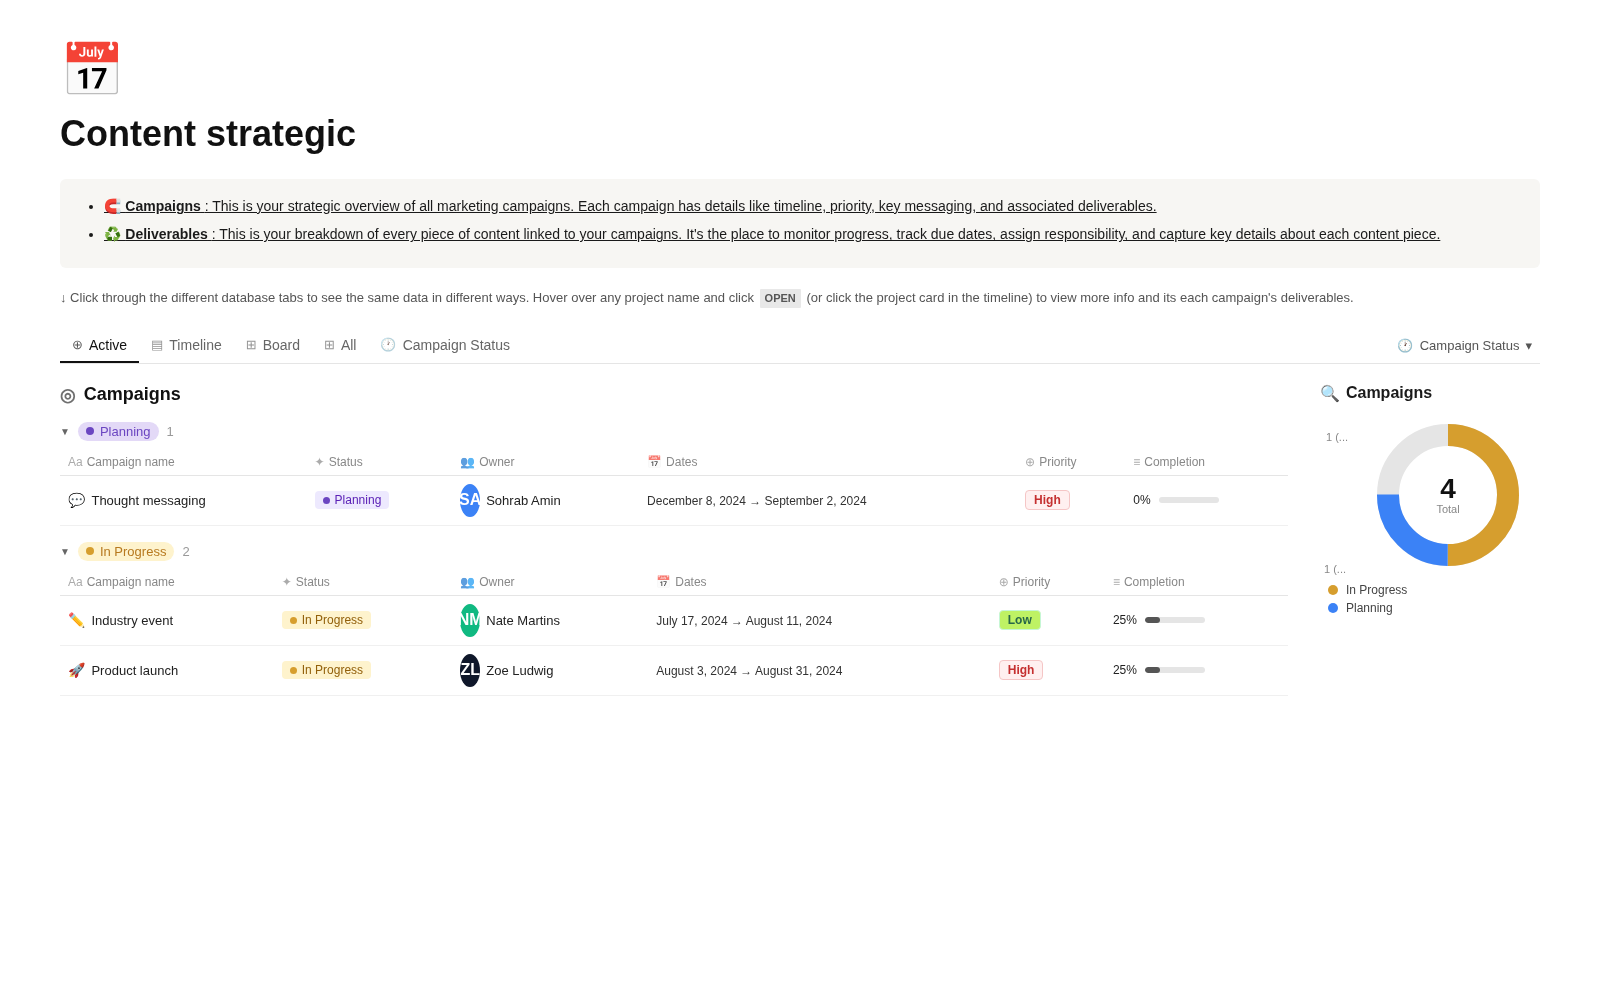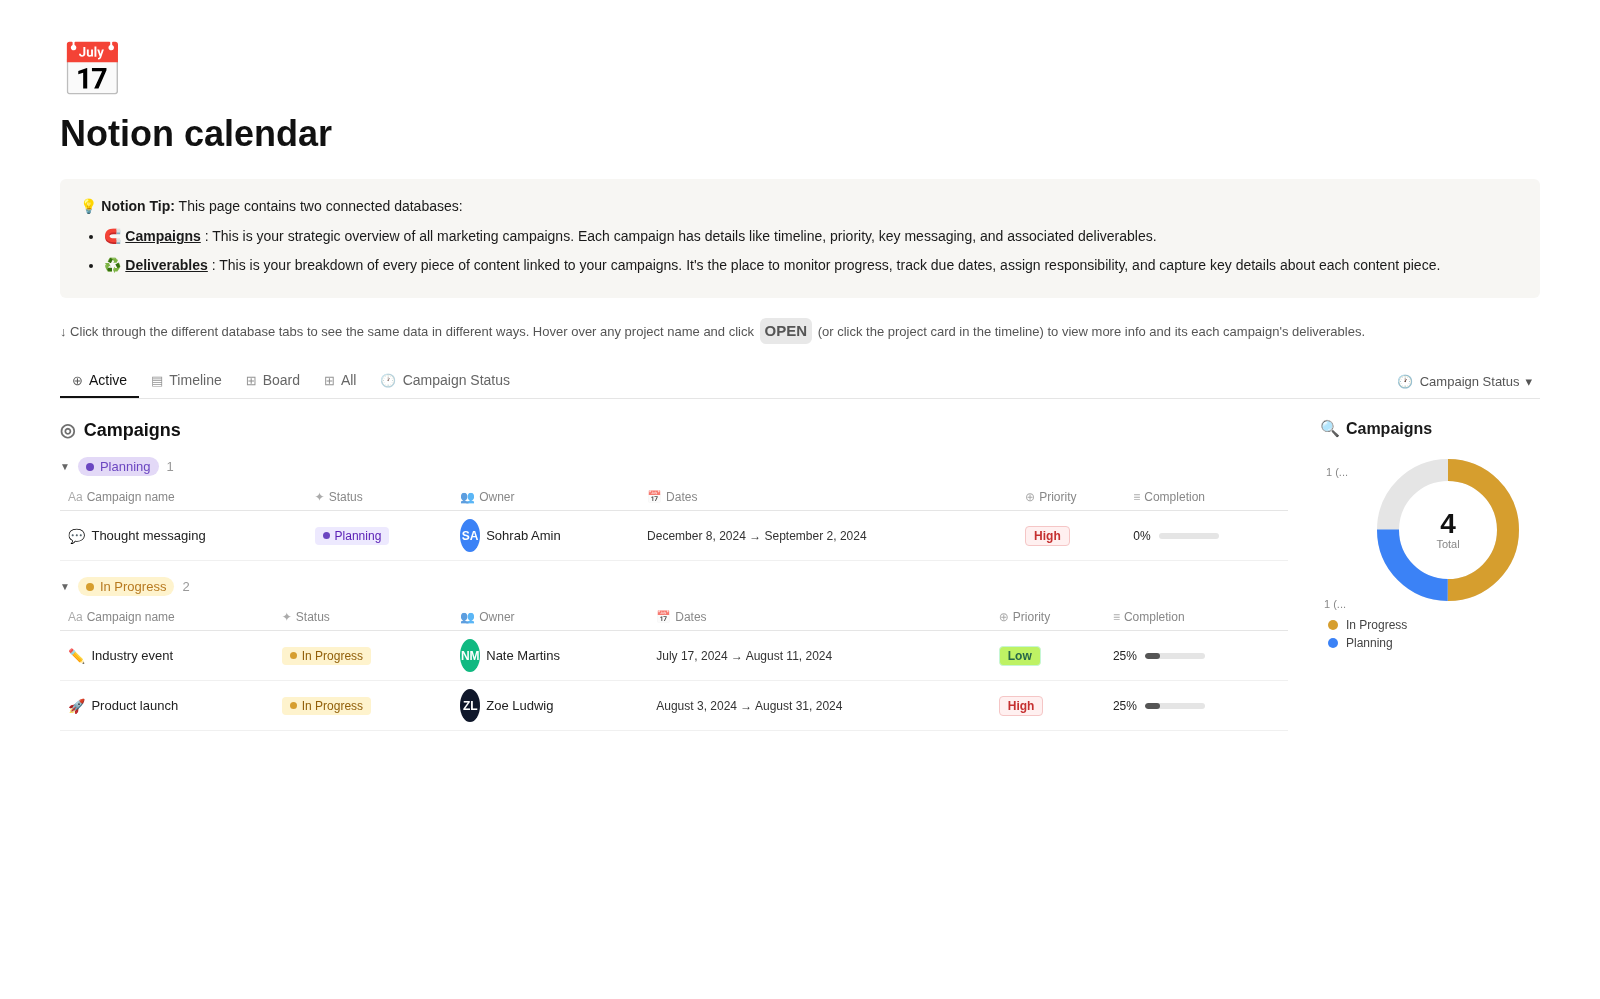--- a/index.html
+++ b/index.html
@@ -37,20 +37,21 @@
       font-size: 14px;
       line-height: 1.6;
     }
 
     .notion-tip .tip-title {
       font-weight: 600;
     }
 
     .notion-tip ul {
       padding-left: 24px;
+      text-decoration: underline;
     }
 
     .notion-tip ul li {
       margin-bottom: 6px;
       font-size: 14px;
       line-height: 1.6;
     }
 
     .notion-tip ul li strong {
       text-decoration: underline;
@@ -59,23 +60,23 @@
     .tip-note {
       font-size: 13px;
       color: #555;
       margin-bottom: 20px;
       line-height: 1.6;
     }
 
     .tip-note .open-badge {
       display: inline-block;
       background: #e8e8e8;
-      border-radius: 6px;
+      border-radius: 1px;
       padding: 1px 5px;
-      font-size: 15px;
+      font-size: 11px;
       font-weight: 600;
       margin: 0 2px;
     }
 
     .tabs-bar {
       display: flex;
       align-items: center;
       border-bottom: 1px solid #e5e5e5;
       margin-bottom: 20px;
       gap: 0;
@@ -283,21 +284,21 @@
       white-space: nowrap;
     }
 
     .owner-avatar {
       width: 20px; height: 33px;
       border-radius: 50%;
       background: #ddd;
       display: inline-flex;
       align-items: center;
       justify-content: center;
-      font-size: 12px;
+      font-size: 16px;
       font-weight: 600;
       color: #fff;
       flex-shrink: 0;
     }
 
     .owner-avatar.sa { background: #3b82f6; }
     .owner-avatar.nm { background: #10b981; }
     .owner-avatar.zl { background: #0f172a; }
 
     .dates-cell {
@@ -415,28 +416,23 @@
       width: 10px; height: 10px;
       border-radius: 50%;
       flex-shrink: 0;
     }
   </style>
 </head>
 <body>
 
 <span class="page-icon">📅</span>
 
-<h1 class="page-title">Notion calendar</h1>
+<h1 class="page-title">Content strategic</h1>
 
 <div class="notion-tip">
-  <p>
-    <span>💡</span>
-    <span class="tip-title">Notion Tip:</span>
-    <span> This page contains two connected databases:</span>
-  </p>
   <ul>
     <li>
       <span>🧲 </span>
       <strong>Campaigns</strong>
       <span>: This is your strategic overview of all marketing campaigns. Each campaign has details like timeline, priority, key messaging, and associated deliverables.</span>
     </li>
     <li>
       <span>♻️ </span>
       <strong>Deliverables</strong>
       <span>: This is your breakdown of every piece of content linked to your campaigns. It's the place to monitor progress, track due dates, assign responsibility, and capture key details about each content piece.</span>

